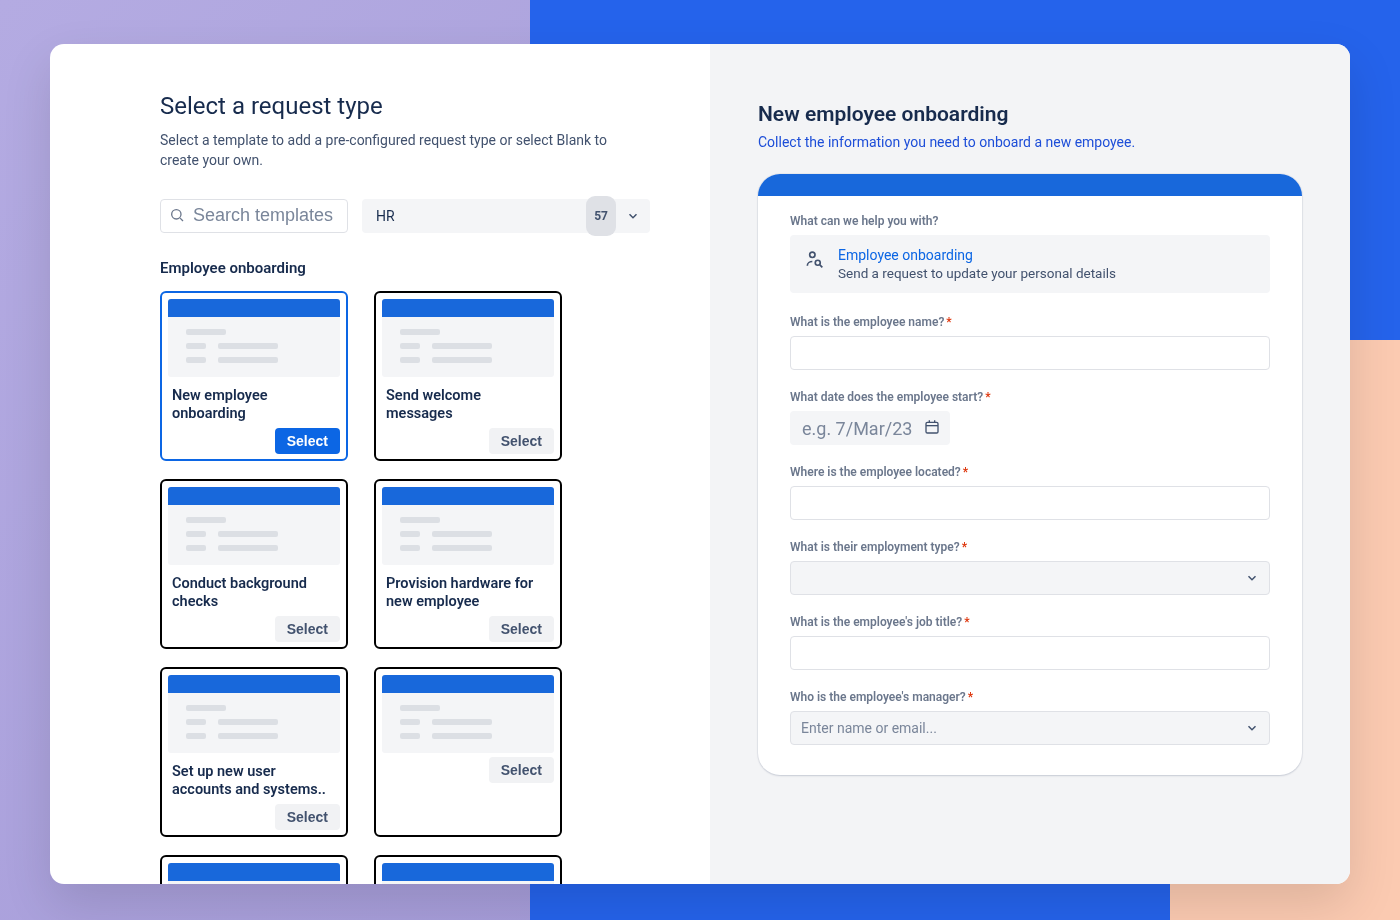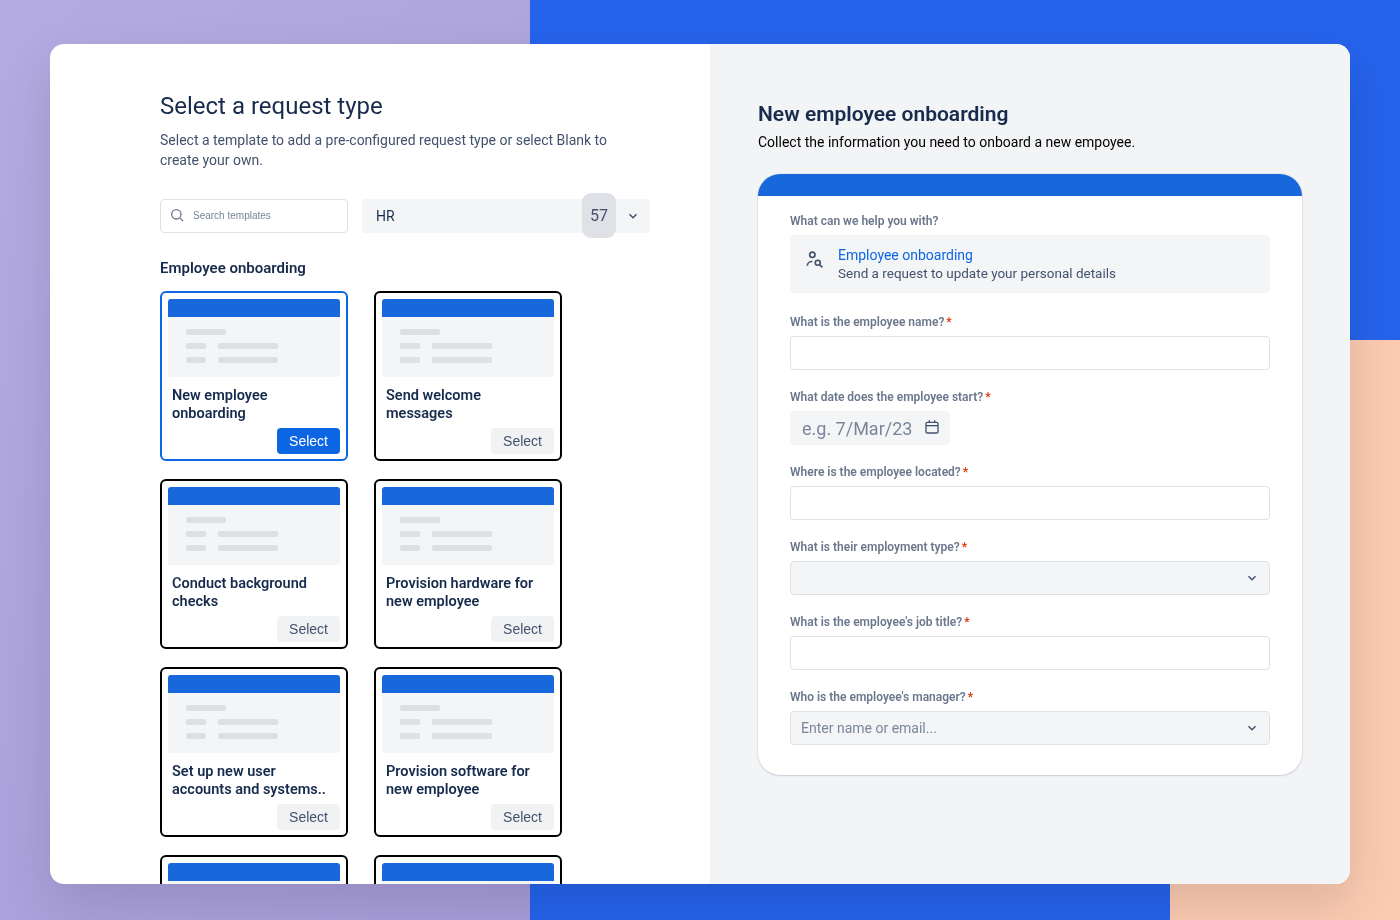--- a/index.html
+++ b/index.html
@@ -65,21 +65,21 @@
   .search-field {
     position: relative;
     width: 188px;
   }
   .search-field input {
     width: 100%;
     height: 34px;
     border: 1px solid #dfe1e6;
     border-radius: 4px;
     padding: 0 10px 0 32px;
-    font-size: 10px;
+    font-size: 18px;
     color: #172b4d;
   }
   .search-field input::placeholder { color:#7a869a; }
   .search-field .icon {
     position: absolute;
     left: 9px; top: 8px;
     color: #6b778c;
   }
   .category-select {
     background: #f4f5f7;
@@ -92,22 +92,22 @@
     flex: 1;
     font-size: 14px;
     color: #172b4d;
     cursor: pointer;
   }
   .category-select .spacer { flex:1; }
   .badge {
     background: #dfe1e6;
     color: #42526e;
     border-radius: 9px;
-    font-size: 16px;
-    font-weight: 400;
+    font-size: 12px;
+    font-weight: 700;
     padding: 13px 8px;
   }
   .chevron { color:#42526e; display:inline-flex; }
 
   .section-heading {
     font-size: 15px;
     font-weight: 600;
     color: #172b4d;
     margin-bottom: 14px;
   }
@@ -155,37 +155,37 @@
     margin: 10px 4px 0 4px;
     flex:1;
   }
   .card-footer {
     display:flex; justify-content:flex-end; margin-top:4px;
   }
   .btn {
     border: none;
     border-radius: 4px;
     font-size: 14px;
-    font-weight: 400;
+    font-weight: 700;
     padding: 5px 12px;
     cursor: pointer;
   }
   .btn-subtle { background:#f1f2f4; color:#42526e; }
   .btn-primary { background:#0c66e4; color:#fff; }
 
   
   .preview-title {
     font-size: 21px;
     font-weight: 600;
     color: #172b4d;
     margin-bottom: 8px;
   }
   .preview-sub {
     font-size: 14px;
-    color: #000000;
+    color: #1d4ed8;
     margin-bottom: 24px;
   }
   .form-card {
     background:#fff;
     border-radius: 22px;
     box-shadow: 0 1px 2px rgba(9,30,66,0.15), 0 0 0 1px rgba(9,30,66,0.04);
     overflow: hidden;
   }
   .form-card-top {
     height: 22px;
@@ -396,21 +396,20 @@
               <div class="tl-row">
                 <div class="a"></div>
                 <div class="b"></div>
               </div>
               <div class="tl-row">
                 <div class="a"></div>
                 <div class="b"></div>
               </div>
             </div>
           </div>
-          <div class="card-title">Provision software for new employee</div>
           <div class="card-footer">
             <button class="btn btn-subtle">Select</button>
           </div>
         </div>
         <div class="card" style="height: 52px;">
           <div class="card-thumb" style="height: 40px;">
             <div class="thumb-top"></div>
           </div>
         </div>
         <div class="card" style="height: 52px;">

